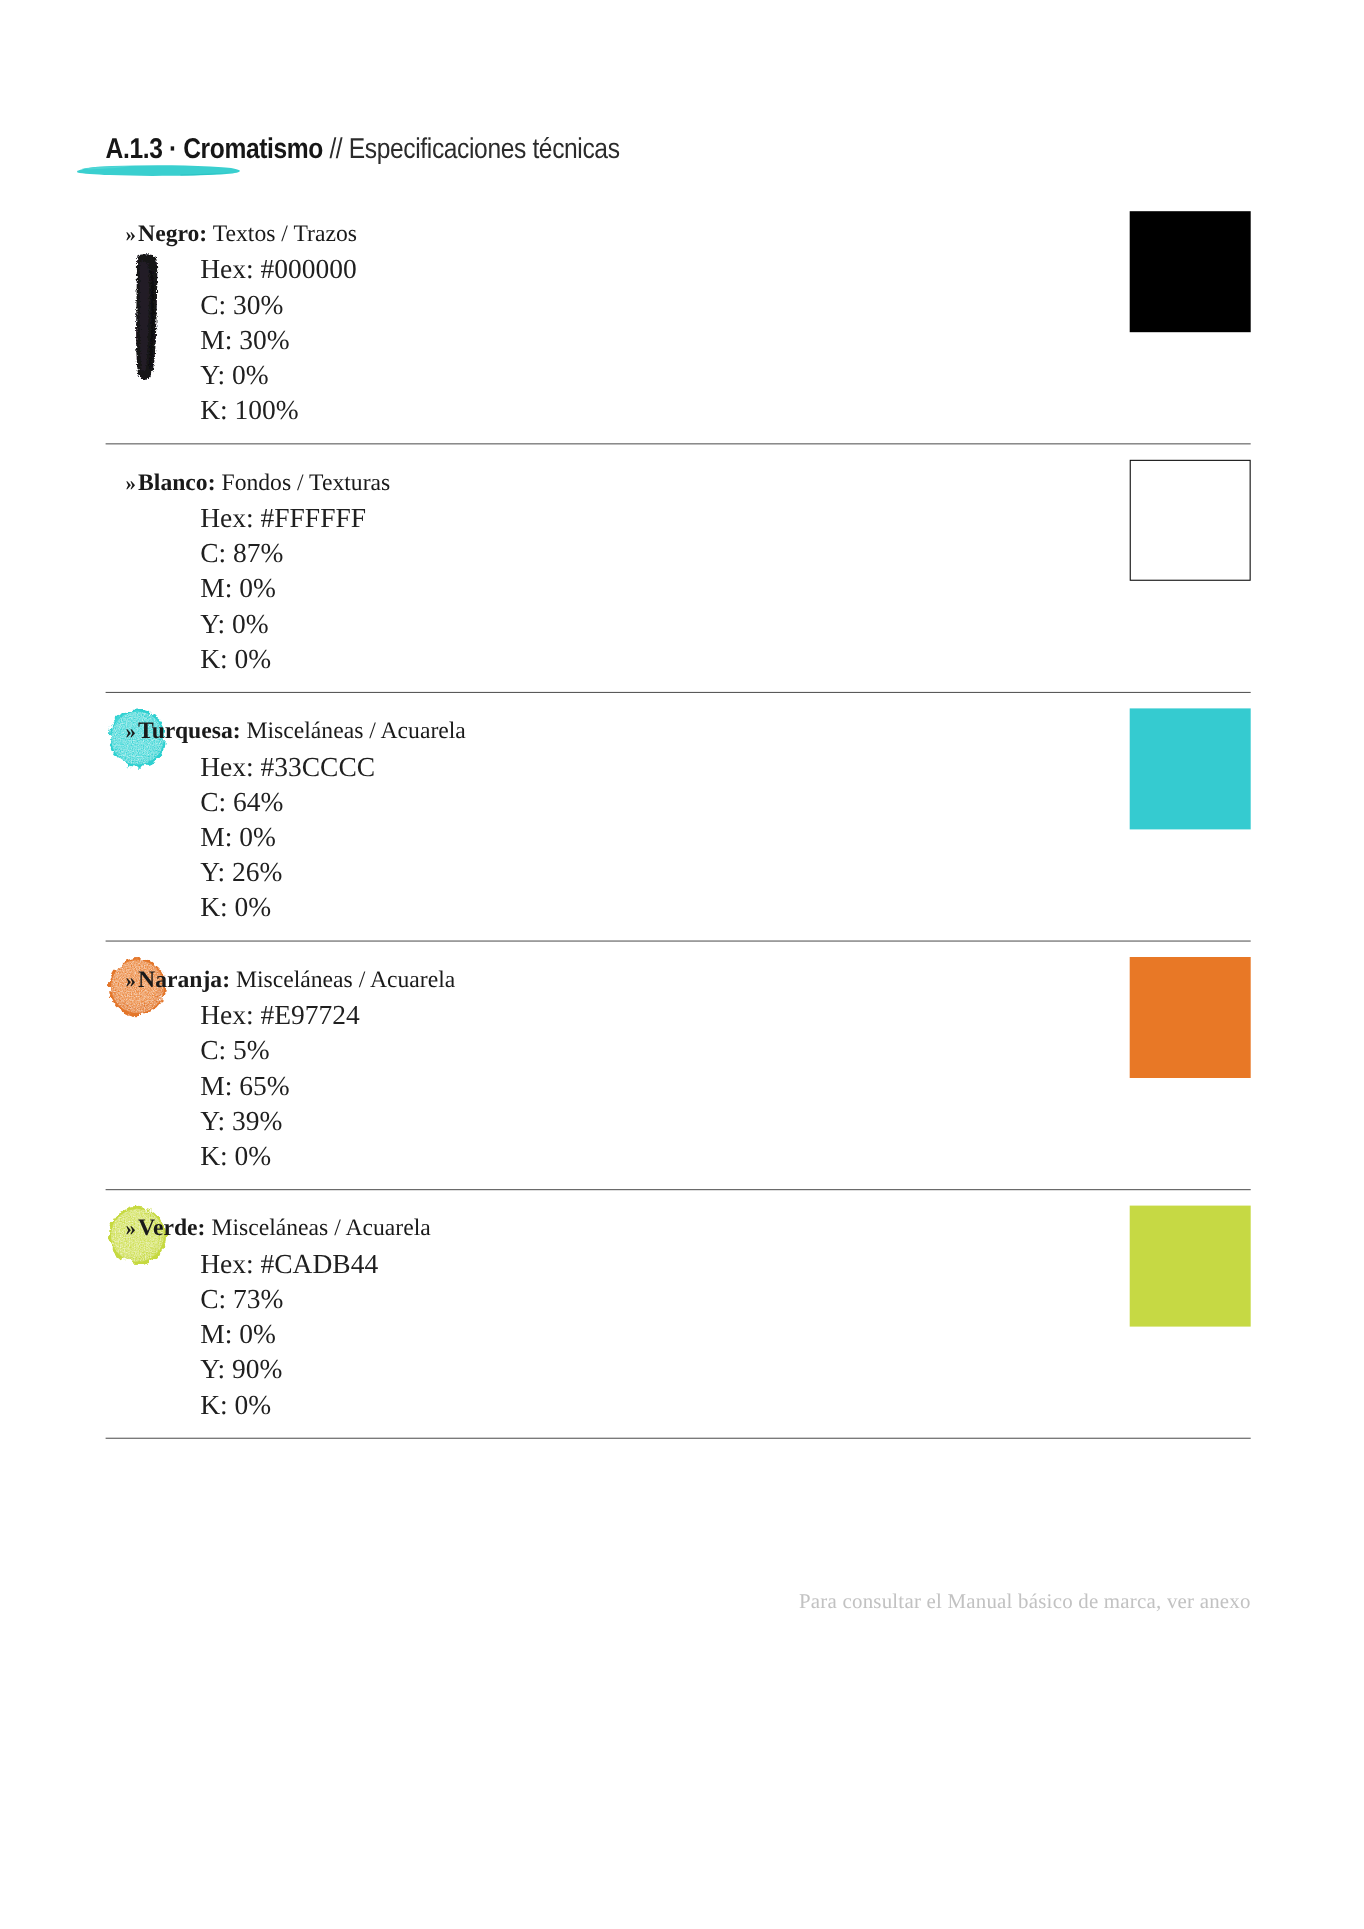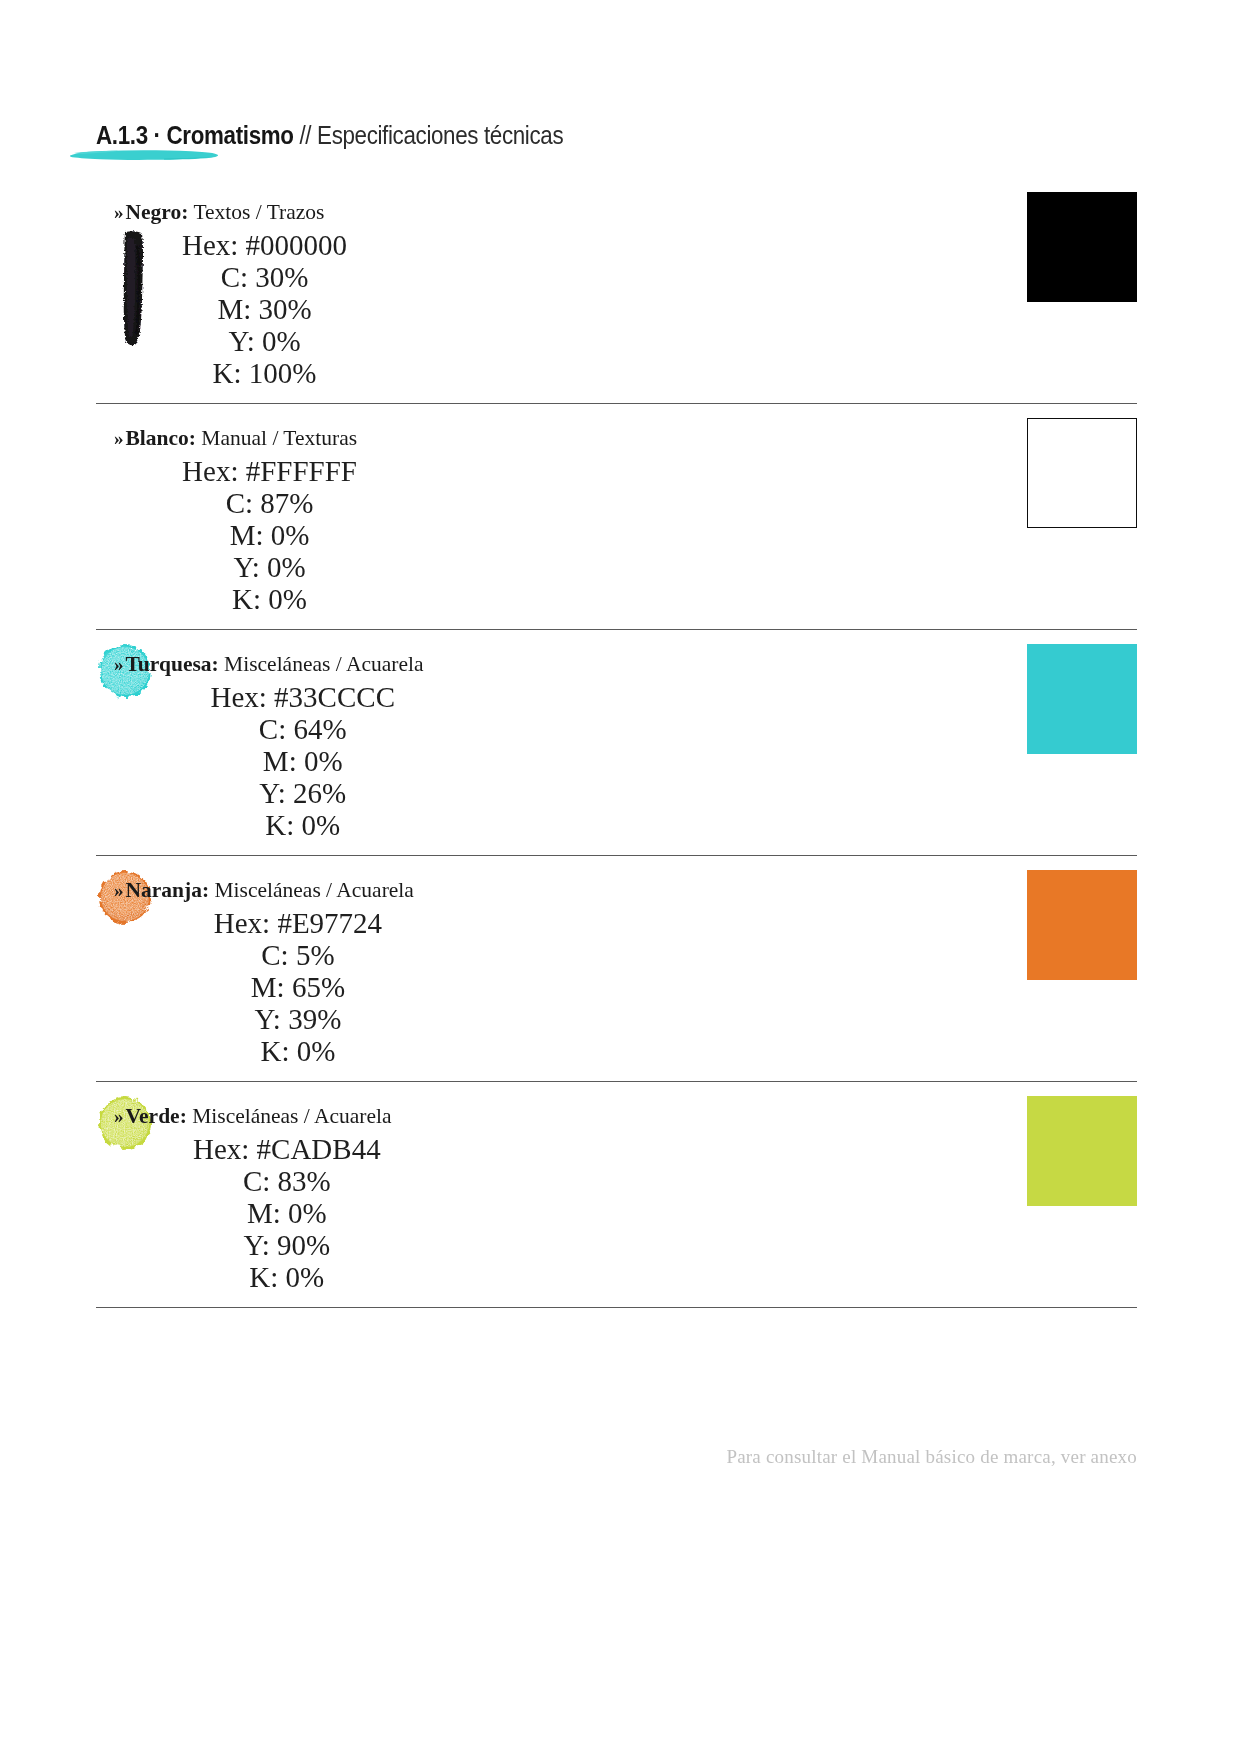--- a/index.html
+++ b/index.html
@@ -94,25 +94,24 @@
   }
   .color-usage {
     font-weight: normal;
   }
 
   .specs {
     margin-top: 0px;
     padding-left: 68px;
   }
   .spec-line {
-    font-size: 29px;
+    font-size: 25px;
     line-height: 32px;
     color: #1f1f1f;
     white-space: nowrap;
-    text-align: center;
   }
 
   
   .blob {
     position: absolute;
     left: 0px;
     top: 10px;
     width: 60px;
     height: 62px;
     z-index: 1;
@@ -210,21 +209,21 @@
           <div class="spec-line">K: 100%</div>
         </div>
       </div>
       <div class="swatch" style="background:#000000"></div>
     </div>
 
     <div class="row">
       <div class="row-text">
         <div class="row-heading">
           <span class="marker">»</span><span class="color-name">Blanco:</span>
-          <span class="color-usage">Manual / Texturas</span>
+          <span class="color-usage">Fondos / Texturas</span>
         </div>
         <div class="specs">
           <div class="spec-line">Hex: #FFFFFF</div>
           <div class="spec-line">C: 87%</div>
           <div class="spec-line">M: 0%</div>
           <div class="spec-line">Y: 0%</div>
           <div class="spec-line">K: 0%</div>
         </div>
       </div>
       <div class="swatch outlined"></div>
@@ -337,21 +336,21 @@
           </g>
         </svg>
       </div>
       <div class="row-text">
         <div class="row-heading">
           <span class="marker">»</span><span class="color-name">Verde:</span>
           <span class="color-usage">Misceláneas / Acuarela</span>
         </div>
         <div class="specs">
           <div class="spec-line">Hex: #CADB44</div>
-          <div class="spec-line">C: 83%</div>
+          <div class="spec-line">C: 73%</div>
           <div class="spec-line">M: 0%</div>
           <div class="spec-line">Y: 90%</div>
           <div class="spec-line">K: 0%</div>
         </div>
       </div>
       <div class="swatch" style="background:#C6D944"></div>
     </div>
 
   </div>
 

